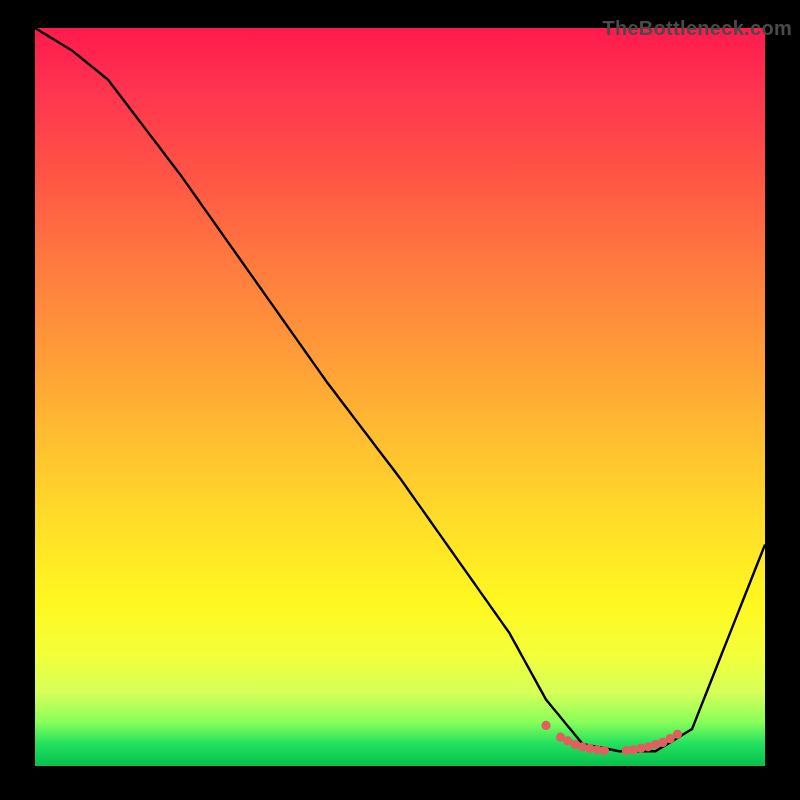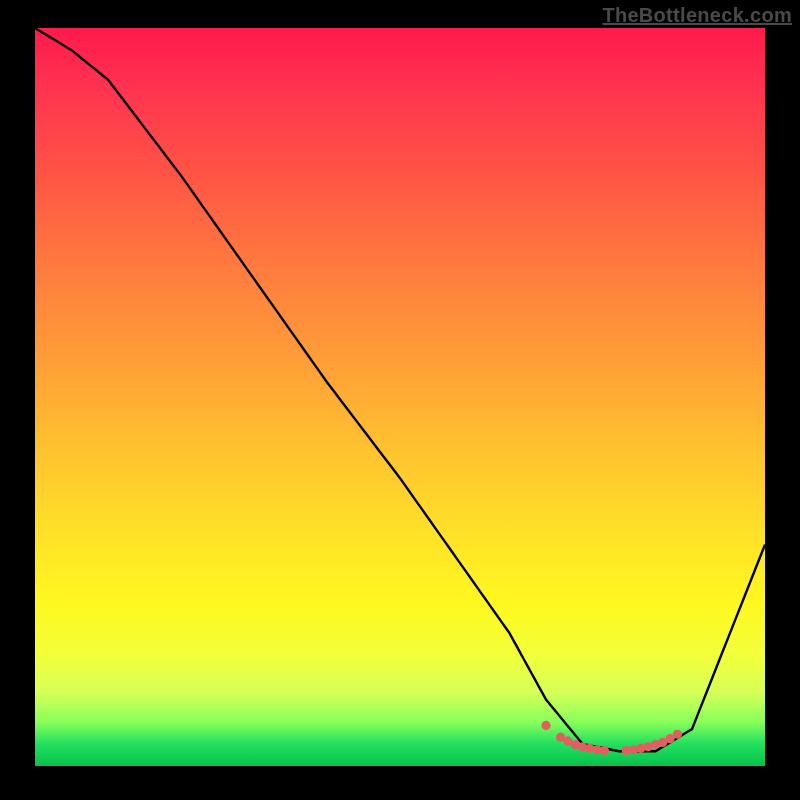--- a/index.html
+++ b/index.html
@@ -12,28 +12,27 @@
     font-family: Arial, Helvetica, sans-serif;
   }
   .frame {
     position: relative;
     width: 800px;
     height: 800px;
     background: #000;
   }
   .watermark {
     position: absolute;
-    top: 4px;
+    top: 17px;
     right: 8px;
     color: #4a4a4a;
     font-size: 20px;
     font-weight: bold;
     letter-spacing: 0.3px;
     z-index: 20;
-    text-decoration: underline;
   }
   .plot-area {
     position: absolute;
     left: 35px;
     top: 28px;
     width: 730px;
     height: 738px;
     overflow: hidden;
   }
   .gradient-bg {

